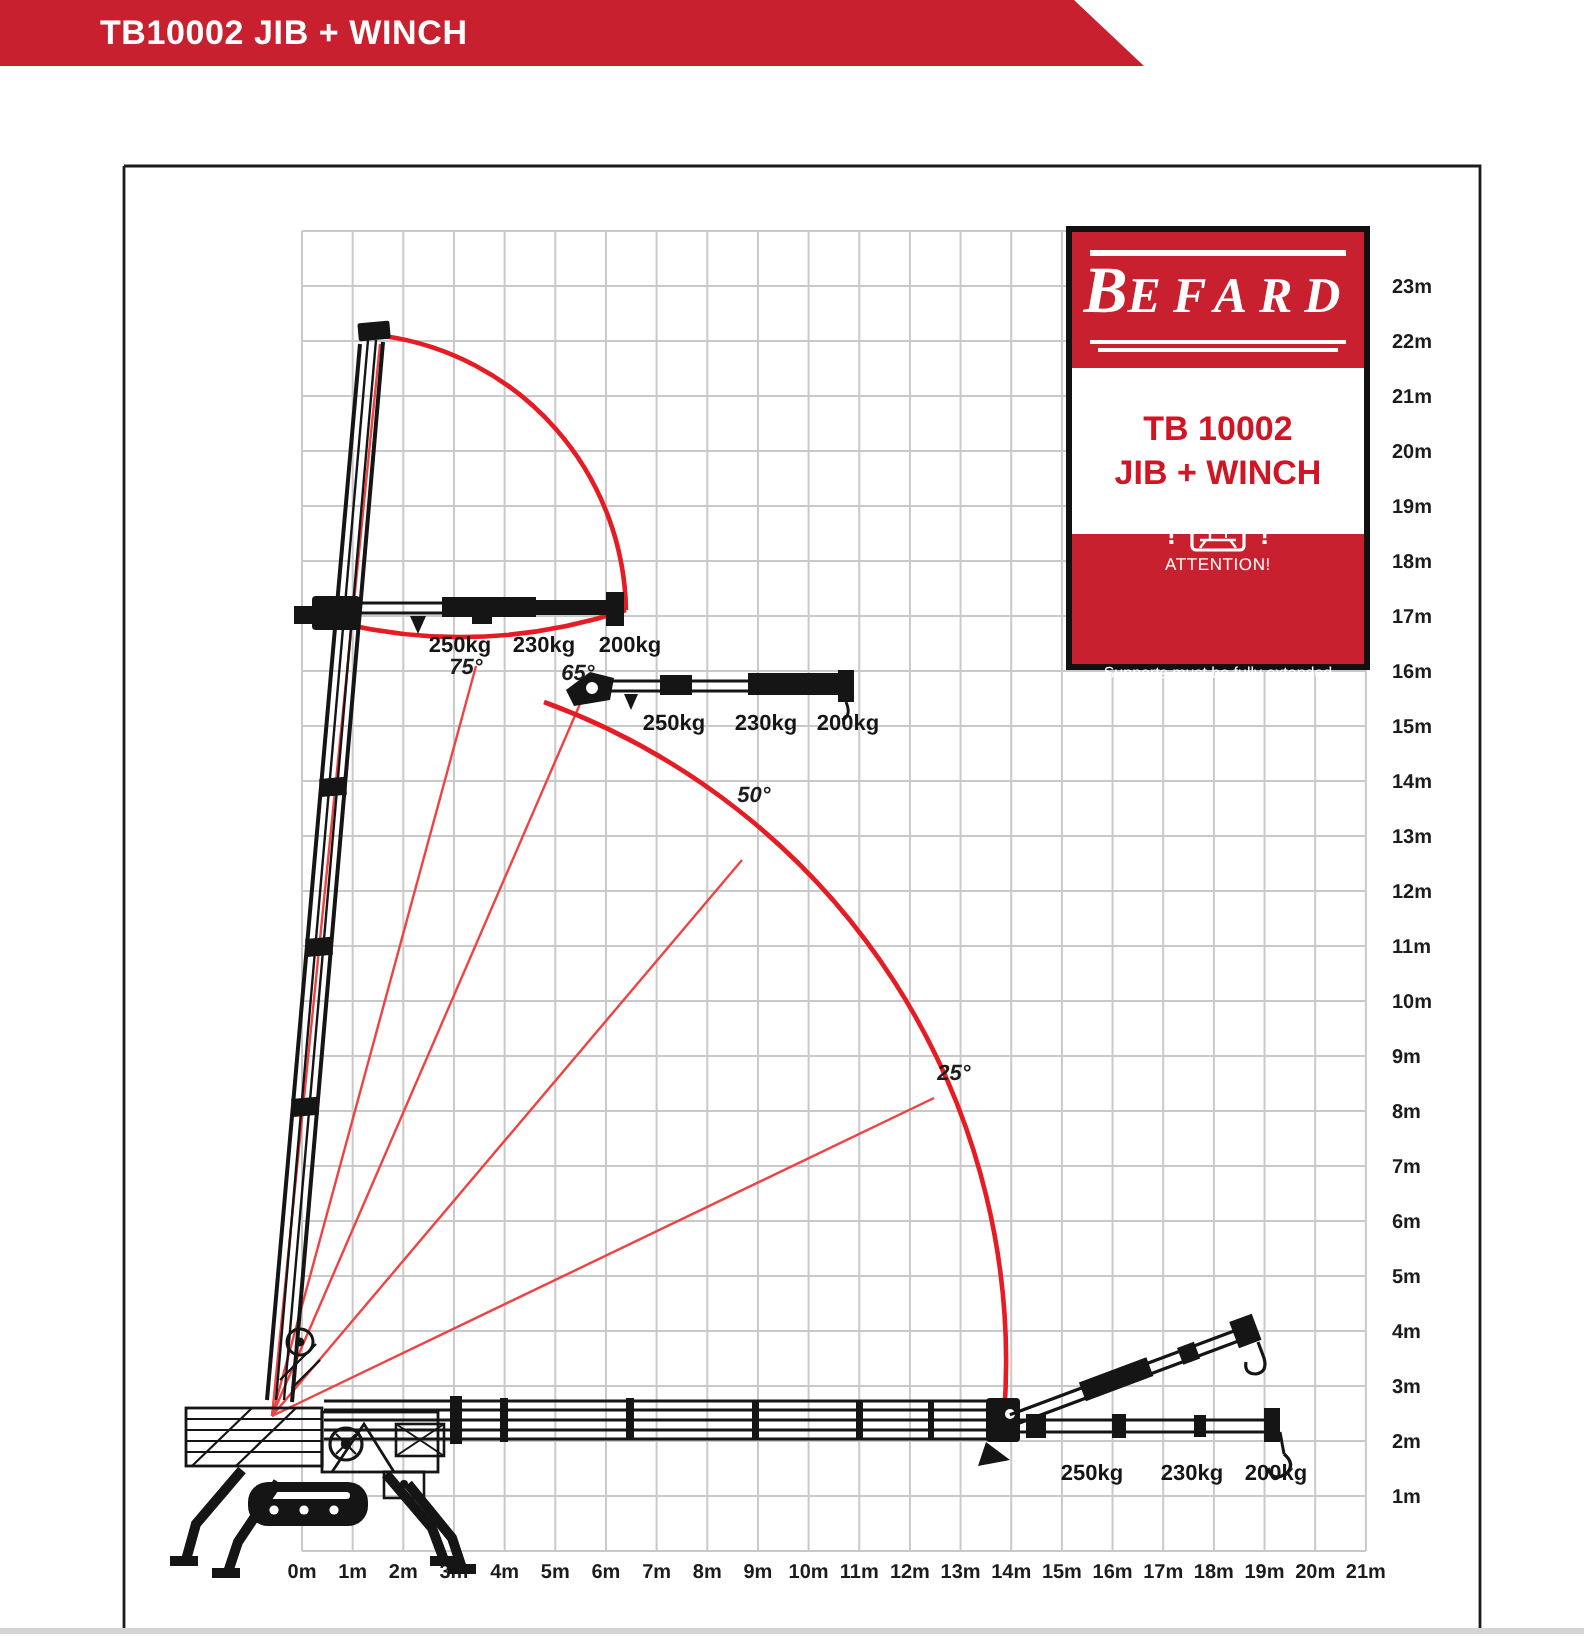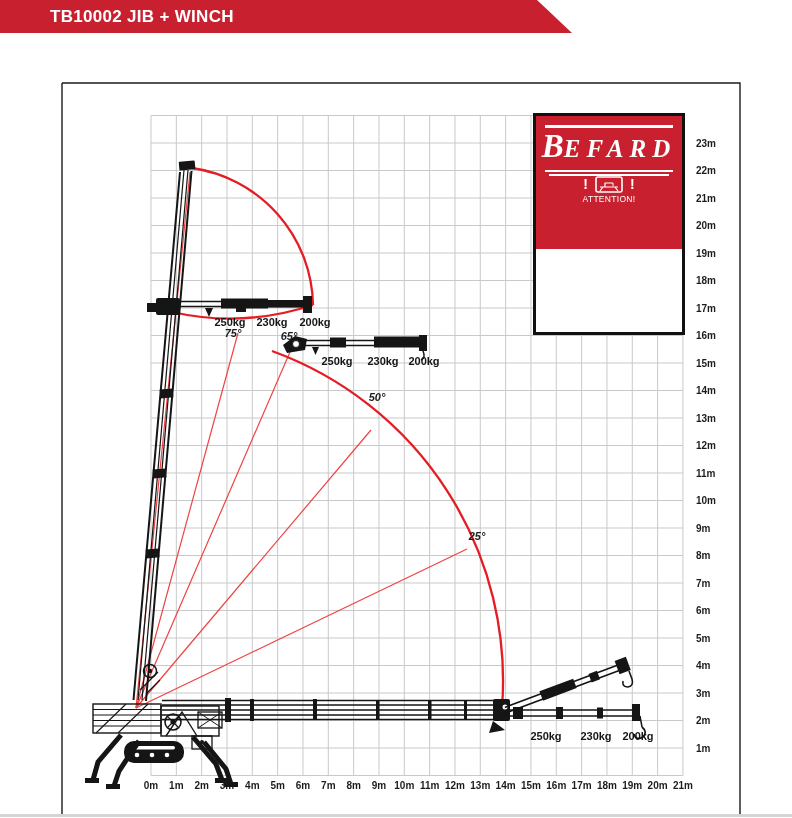--- a/index.html
+++ b/index.html
@@ -53,21 +53,21 @@
     color:var(--text-red,#d01525);font-weight:bold;font-size:17px;line-height:22px;
     white-space:nowrap;
   }
   .logo-bottom{
     background:var(--logo-red,#c8202e);height:65px;color:#fff;text-align:center;
     display:flex;flex-direction:column;justify-content:center;gap:1px;
   }
   .warn-row{display:flex;justify-content:center;align-items:center;gap:7px;height:20px;}
   .warn-excl{font-weight:bold;font-size:14px;color:#fff;}
   .attention-title{font-size:8.5px;font-weight:normal;letter-spacing:.3px;}
-  .attention-note{font-size:8px;font-weight:bold;padding:0 2px;white-space:nowrap;margin-top:44px;}
+  .attention-note{font-size:8px;font-weight:normal;padding:0 2px;white-space:nowrap;margin-top:44px;}
   
   .page-bottom-bar{position:absolute;left:0;top:814px;width:792px;height:3px;background:#d4d4d4;}
 </style>
 </head>
 <body>
 
 <div class="banner">
   <div class="banner-title">TB10002 JIB + WINCH</div>
 </div>
 
@@ -323,20 +323,24 @@
   </g>
 </svg>
 
 <div class="logo-box">
   <div class="logo-top">
     <div class="logo-rule"></div>
     <div class="befard"><span class="b1">B</span><span class="b2">EFARD</span></div>
     <div class="logo-rule"></div>
     <div class="logo-rule thin"></div>
   </div>
+  <div class="logo-mid">
+    <div class="logo-model">TB 10002</div>
+    <div class="logo-variant">JIB + WINCH</div>
+  </div>
   <div class="logo-bottom">
     <div class="warn-row">
       <span class="warn-excl">!</span>
       <svg width="28" height="17" viewBox="0 0 28 17">
         <rect x="1" y="1" width="26" height="15" rx="2" fill="none" stroke="#fff" stroke-width="1.6"></rect>
         <path d="M5,11 h18 M8,11 l-3,4 M20,11 l3,4 M10,11 v-4 h8" stroke="#fff" stroke-width="1.2" fill="none"></path>
         <path d="M18,7 v3" stroke="#fff" stroke-width="1" fill="none"></path>
       </svg>
       <span class="warn-excl">!</span>
     </div>

